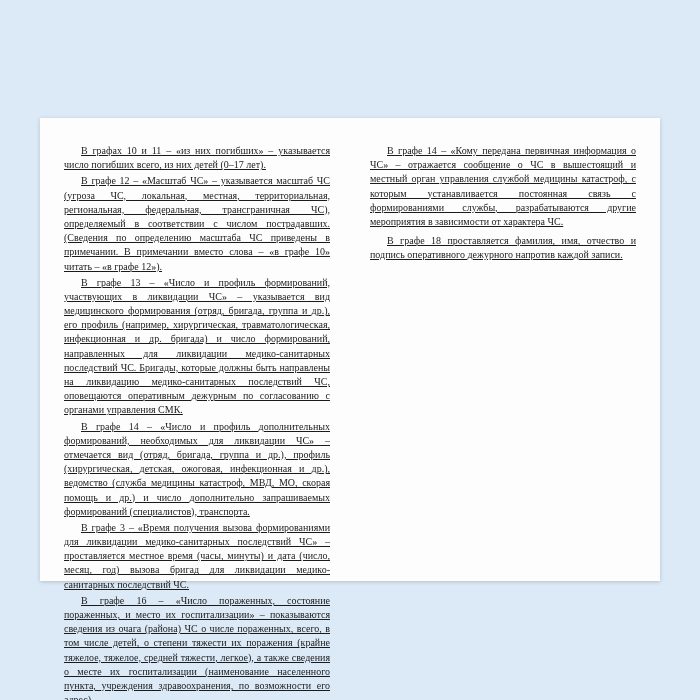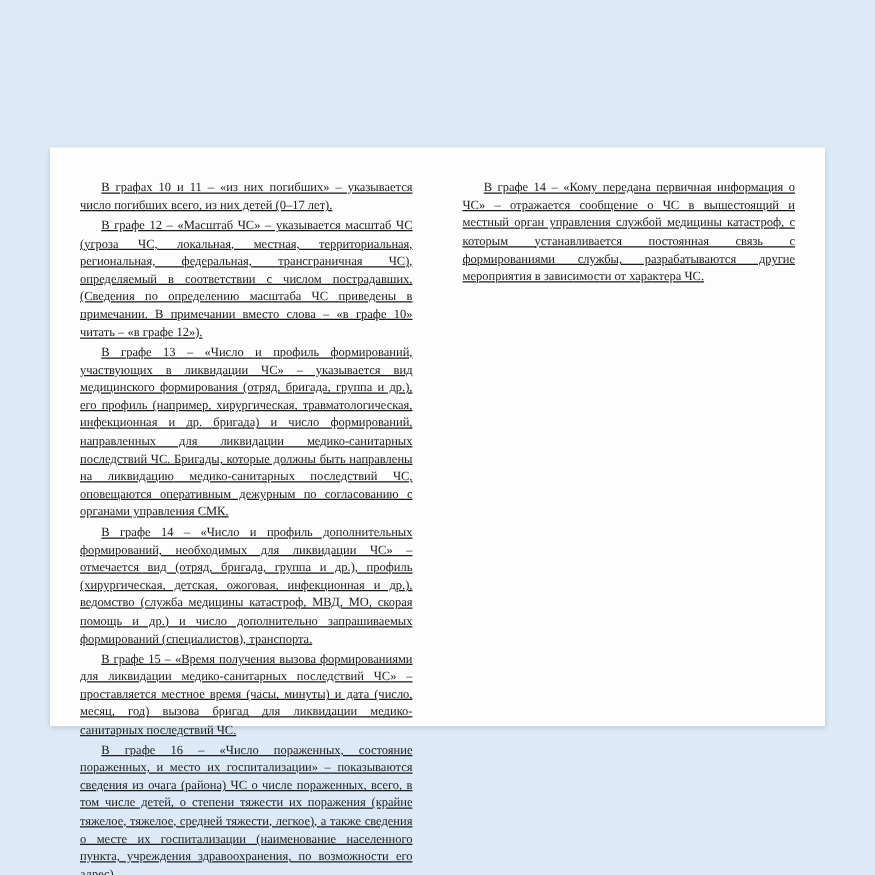--- a/index.html
+++ b/index.html
@@ -64,23 +64,24 @@
 <body>
 
 <div class="page-wrap">
   <div class="page-inner">
 
     <div class="col col-left">
       <p class="para">В графах 10 и 11 – «из них погибших» – указывается число погибших всего, из них детей (0–17 лет).</p>
       <p class="para">В графе 12 – «Масштаб ЧС» – указывается масштаб ЧС (угроза ЧС, локальная, местная, территориальная, региональная, федеральная, трансграничная ЧС), определяемый в соответствии с числом пострадавших. (Сведения по определению масштаба ЧС приведены в примечании. В примечании вместо слова – «в графе 10» читать – «в графе 12»).</p>
       <p class="para">В графе 13 – «Число и профиль формирований, участвующих в ликвидации ЧС» – указывается вид медицинского формирования (отряд, бригада, группа и др.), его профиль (например, хирургическая, травматологическая, инфекционная и др. бригада) и число формирований, направленных для ликвидации медико-санитарных последствий ЧС. Бригады, которые должны быть направлены на ликвидацию медико-санитарных последствий ЧС, оповещаются оперативным дежурным по согласованию с органами управления СМК.</p>
       <p class="para">В графе 14 – «Число и профиль дополнительных формирований, необходимых для ликвидации ЧС» – отмечается вид (отряд, бригада, группа и др.), профиль (хирургическая, детская, ожоговая, инфекционная и др.), ведомство (служба медицины катастроф, МВД, МО, скорая помощь и др.) и число дополнительно запрашиваемых формирований (специалистов), транспорта.</p>
-      <p class="para">В графе 15 – «Время получения вызова формированиями для ликвидации медико-санитарных последствий ЧС» – проставляется местное время (часы, минуты) и дата (число, месяц, год) вызова бригад для ликвидации медико-санитарных последствий ЧС.</p>
+      <p class="para">В графе 3 – «Время получения вызова формированиями для ликвидации медико-санитарных последствий ЧС» – проставляется местное время (часы, минуты) и дата (число, месяц, год) вызова бригад для ликвидации медико-санитарных последствий ЧС.</p>
       <p class="para">В графе 16 – «Число пораженных, состояние пораженных, и место их госпитализации» – показываются сведения из очага (района) ЧС о числе пораженных, всего, в том числе детей, о степени тяжести их поражения (крайне тяжелое, тяжелое, средней тяжести, легкое), а также сведения о месте их госпитализации (наименование населенного пункта, учреждения здравоохранения, по возможности его адрес).</p>
     </div>
 
     <div class="col col-right">
       <p class="para">В графе 14 – «Кому передана первичная информация о ЧС» – отражается сообщение о ЧС в вышестоящий и местный орган управления службой медицины катастроф, с которым устанавливается постоянная связь с формированиями службы, разрабатываются другие мероприятия в зависимости от характера ЧС.</p>
       <div class="spacer-gap"></div>
+      <p class="para">В графе 18 проставляется фамилия, имя, отчество и подпись оперативного дежурного напротив каждой записи.</p>
     </div>
 
   </div>
 </div>
 
 </body></html>

